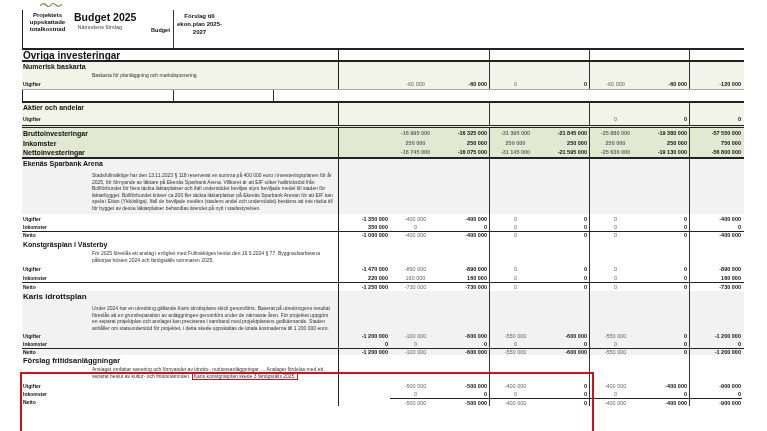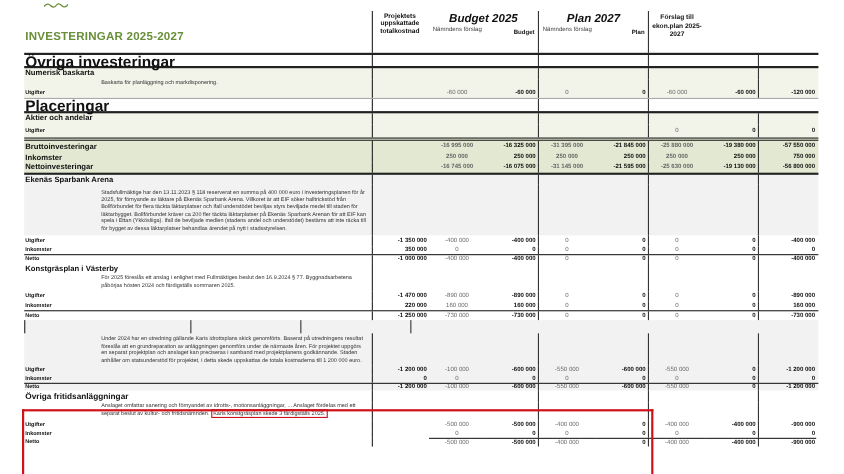--- a/index.html
+++ b/index.html
@@ -15,27 +15,27 @@
   .c-label { width: 316px; flex: none; padding-left: 1px; position: relative; }
   .c-tot { width: 52px; flex: none; text-align: right; border-left: 1px solid #222; padding-right: 2px; }
   .c-n { width: 51px; flex: none; text-align: center; color: #666; }
   .c-b { width: 49px; flex: none; text-align: right; border-right: 1px solid #333; padding-right: 2px; font-weight: bold; }
   .c-f { width: 52px; flex: none; text-align: right; padding-right: 1px; font-weight: bold; }
 
   .hdr { height: 38px; margin-top: 10px; }
   .hdr .title { position: absolute; left: 1px; bottom: 9px; color: #6a8f3a; font-weight: bold; font-size: 10.5px; letter-spacing: 0.2px; }
   .hdr .c-tot { font-size: 6px; font-weight: bold; text-align: center; line-height: 7px; padding-top: 2px; }
   .hdr .grp { flex: none; width: 100px; border-right: 1px solid #333; position: relative; }
-  .hdr .grp .g-title { font-size: 10.5px; font-weight: bold; text-align: center; padding-top: 1px; font-style: italic; }
+  .hdr .grp .g-title { font-size: 10.5px; font-weight: bold; padding-top: 1px; }
   .hdr .grp .g-sub { display: flex; font-size: 5.5px; color: #444; margin-top: 1px; }
   .hdr .grp .g-sub span:first-child { width: 52px; text-align: center; line-height: 6.5px; }
   .hdr .grp .g-sub span:last-child { width: 48px; text-align: right; padding-right: 3px; font-weight: bold; color: #111; padding-top: 3px; }
   .hdr .c-f { font-size: 6px; text-align: center; line-height: 8px; padding-top: 2px; }
 
-  .sec { font-weight: bold; font-size: 14px; height: 12px; line-height: 12px; }
+  .sec { font-weight: bold; font-size: 10px; height: 12px; line-height: 12px; }
   .sub { font-weight: bold; font-size: 7px; height: 10px; line-height: 10px; }
   .desc { font-size: 5px; line-height: 6.6px; color: #333; padding-left: 70px; padding-right: 4px; }
   .line { font-size: 5.5px; height: 9px; line-height: 9px; }
   .line .c-label { font-weight: bold; font-size: 5px; }
   .line .c-n, .line .c-b, .line .c-f, .line .c-tot { font-size: 5.5px; }
   .line .c-tot { font-weight: bold; }
 
   .bg-green { background: #f2f4ea; }
   .bg-green2 { background: #e3e8d2; }
   .bg-grey { background: #f2f2f2; }
@@ -53,38 +53,28 @@
 </head>
 <body>
 
 <svg class="logo" viewBox="0 0 22 6">
     <path d="M0 4 Q3 0 6 3 T11 3 T16 3 T22 2" fill="none" stroke="#6a8f3a" stroke-width="1.2"></path>
   </svg>
 
 <div class="page">
 
   <div class="row hdr">
-    <div class="c-label">
-        <span class="title">INVESTERINGAR 2025-2027</span>
-      </div>
     <div class="c-tot">Projektets uppskattade totalkostnad</div>
     <div class="grp">
       <div class="g-title">Budget 2025</div>
       <div class="g-sub">
           <span>Nämndens förslag</span>
           <span>Budget</span>
         </div>
     </div>
-    <div class="grp">
-      <div class="g-title">Plan 2027</div>
-      <div class="g-sub">
-          <span>Nämndens förslag</span>
-          <span>Plan</span>
-        </div>
-    </div>
     <div class="c-f">Förslag till ekon.plan 2025-2027</div>
   </div>
 
   <div class="row sec bt2">
     <div class="c-label">Övriga investeringar</div>
     <div class="c-tot" style="font-weight:normal"></div>
       <div class="c-n"></div>
       <div class="c-b"></div>
       <div class="c-n"></div>
       <div class="c-b"></div>
@@ -122,21 +112,20 @@
         <div class="c-b">-60 000</div>
       <div class="c-n">0</div>
         <div class="c-b">0</div>
       <div class="c-n">-60 000</div>
         <div class="c-b">-60 000</div>
       <div class="c-f">-120 000</div>
     </div>
   </div>
 
   <div class="row sec bt1" style="border-top-color:#aaa">
-    <div class="c-label">Placeringar</div>
     <div class="c-tot"></div>
       <div class="c-n"></div>
       <div class="c-b"></div>
       <div class="c-n"></div>
       <div class="c-b"></div>
       <div class="c-n"></div>
       <div class="c-b" style="border-right:none"></div>
       <div class="c-f"></div>
   </div>
   <div class="bg-green bt2">
@@ -312,20 +301,21 @@
       <div class="c-n">0</div>
         <div class="c-b">0</div>
       <div class="c-n">0</div>
         <div class="c-b">0</div>
       <div class="c-f">-730 000</div>
     </div>
   </div>
 
   <div class="bg-grey">
     <div class="row sub" style="height:12px;line-height:12px;font-size:8px">
+        <div class="c-label">Karis idrottsplan</div>
         <div class="c-tot"></div>
         <div class="c-n"></div>
         <div class="c-b"></div>
         <div class="c-n"></div>
         <div class="c-b"></div>
         <div class="c-n"></div>
         <div class="c-b"></div>
         <div class="c-f"></div>
       </div>
     <div class="row" style="height:29px">
@@ -369,21 +359,21 @@
       <div class="c-n">-550 000</div>
         <div class="c-b">-600 000</div>
       <div class="c-n">-550 000</div>
         <div class="c-b">0</div>
       <div class="c-f">-1 200 000</div>
     </div>
   </div>
 
   <div>
     <div class="row sub" style="height:11px;line-height:11px;font-size:7.5px">
-        <div class="c-label">Övriga fritidsanläggningar</div>
+        <div class="c-label">Förslag fritidsanläggningar</div>
         <div class="c-tot"></div>
         <div class="c-n"></div>
         <div class="c-b"></div>
         <div class="c-n"></div>
         <div class="c-b"></div>
         <div class="c-n"></div>
         <div class="c-b"></div>
         <div class="c-f"></div>
       </div>
     <div class="row" style="height:16px">

